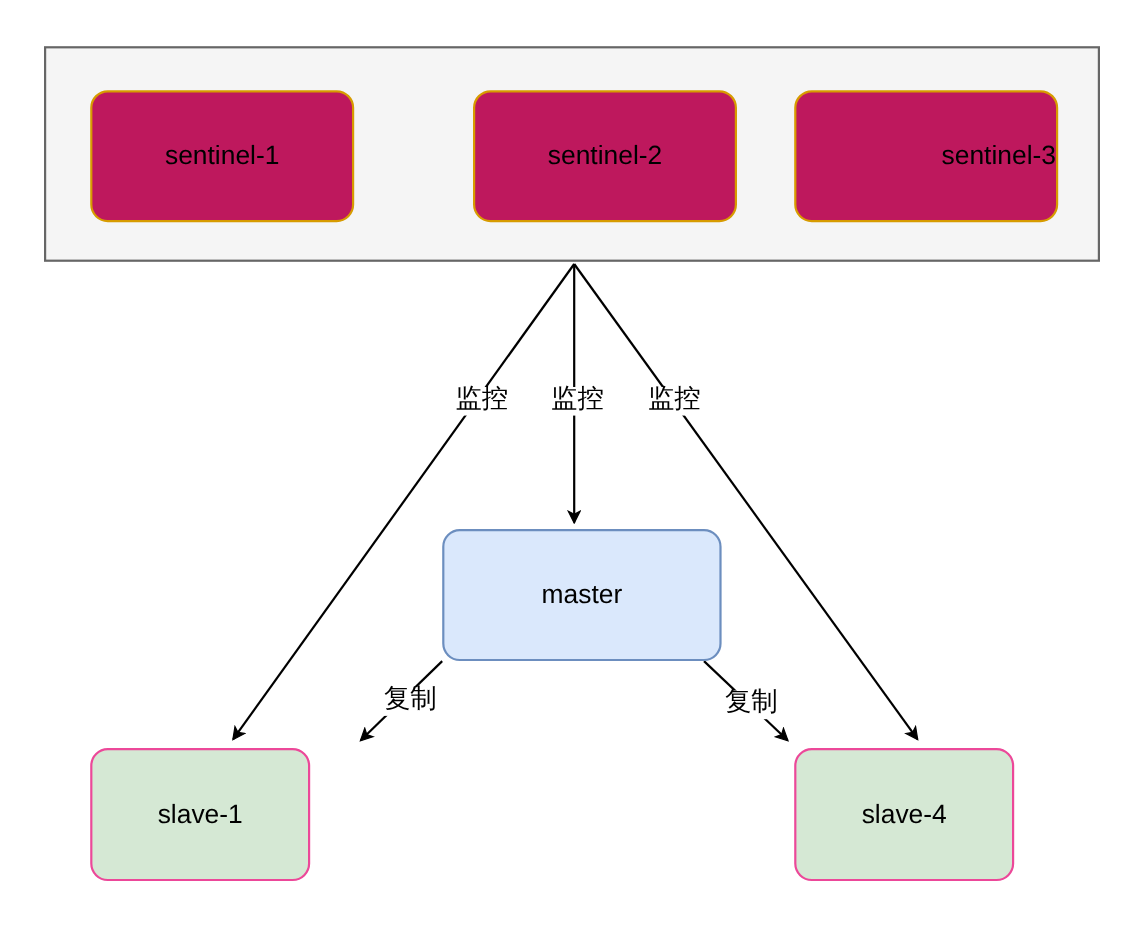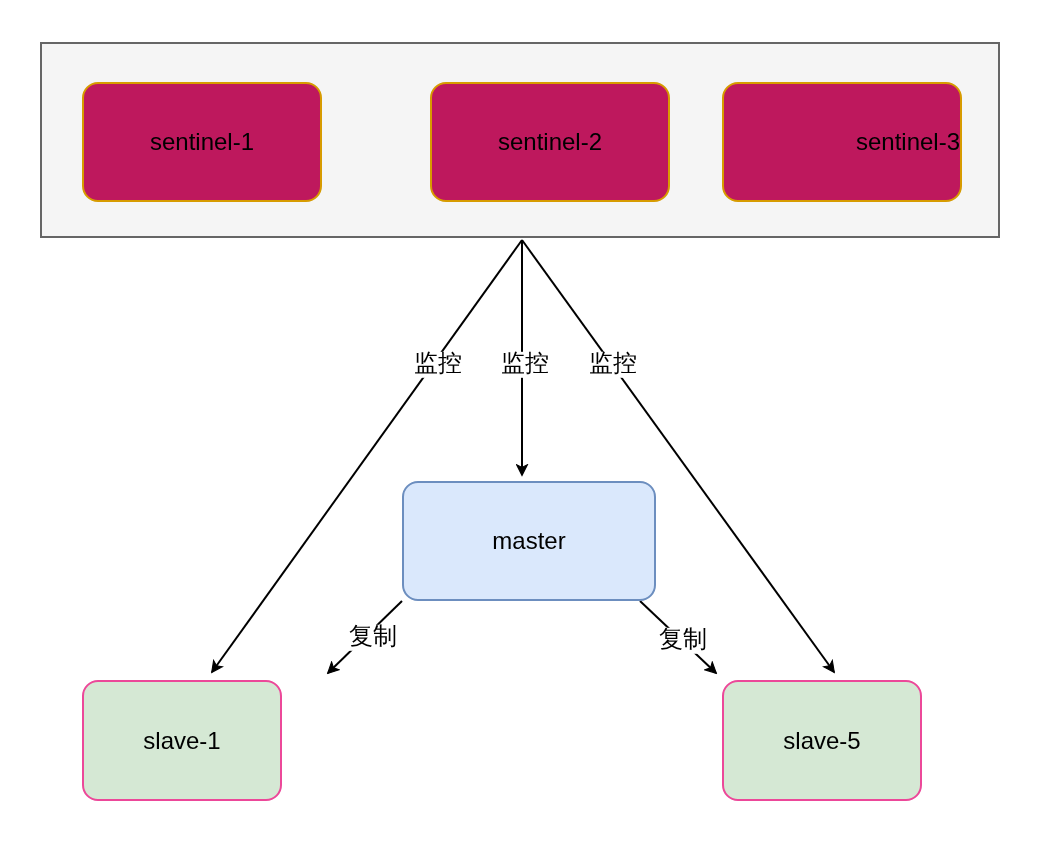--- a/index.html
+++ b/index.html
@@ -119,21 +119,21 @@
     <line x1="640" y1="601" x2="716" y2="673" stroke="#000000" stroke-width="2" marker-end="url(#arrowhead)"></line>
   </svg>
 
   <div class="node master">
     <span>master</span>
   </div>
   <div class="node slave slave-1">
     <span>slave-1</span>
   </div>
   <div class="node slave slave-2">
-    <span>slave-5</span>
+    <span>slave-4</span>
   </div>
 
   <span class="edge-label lbl-monitor-left">监控</span>
   <span class="edge-label lbl-monitor-center">监控</span>
   <span class="edge-label lbl-monitor-right">监控</span>
   <span class="edge-label lbl-replicate-left">复制</span>
   <span class="edge-label lbl-replicate-right">复制</span>
 
 </div>
 

